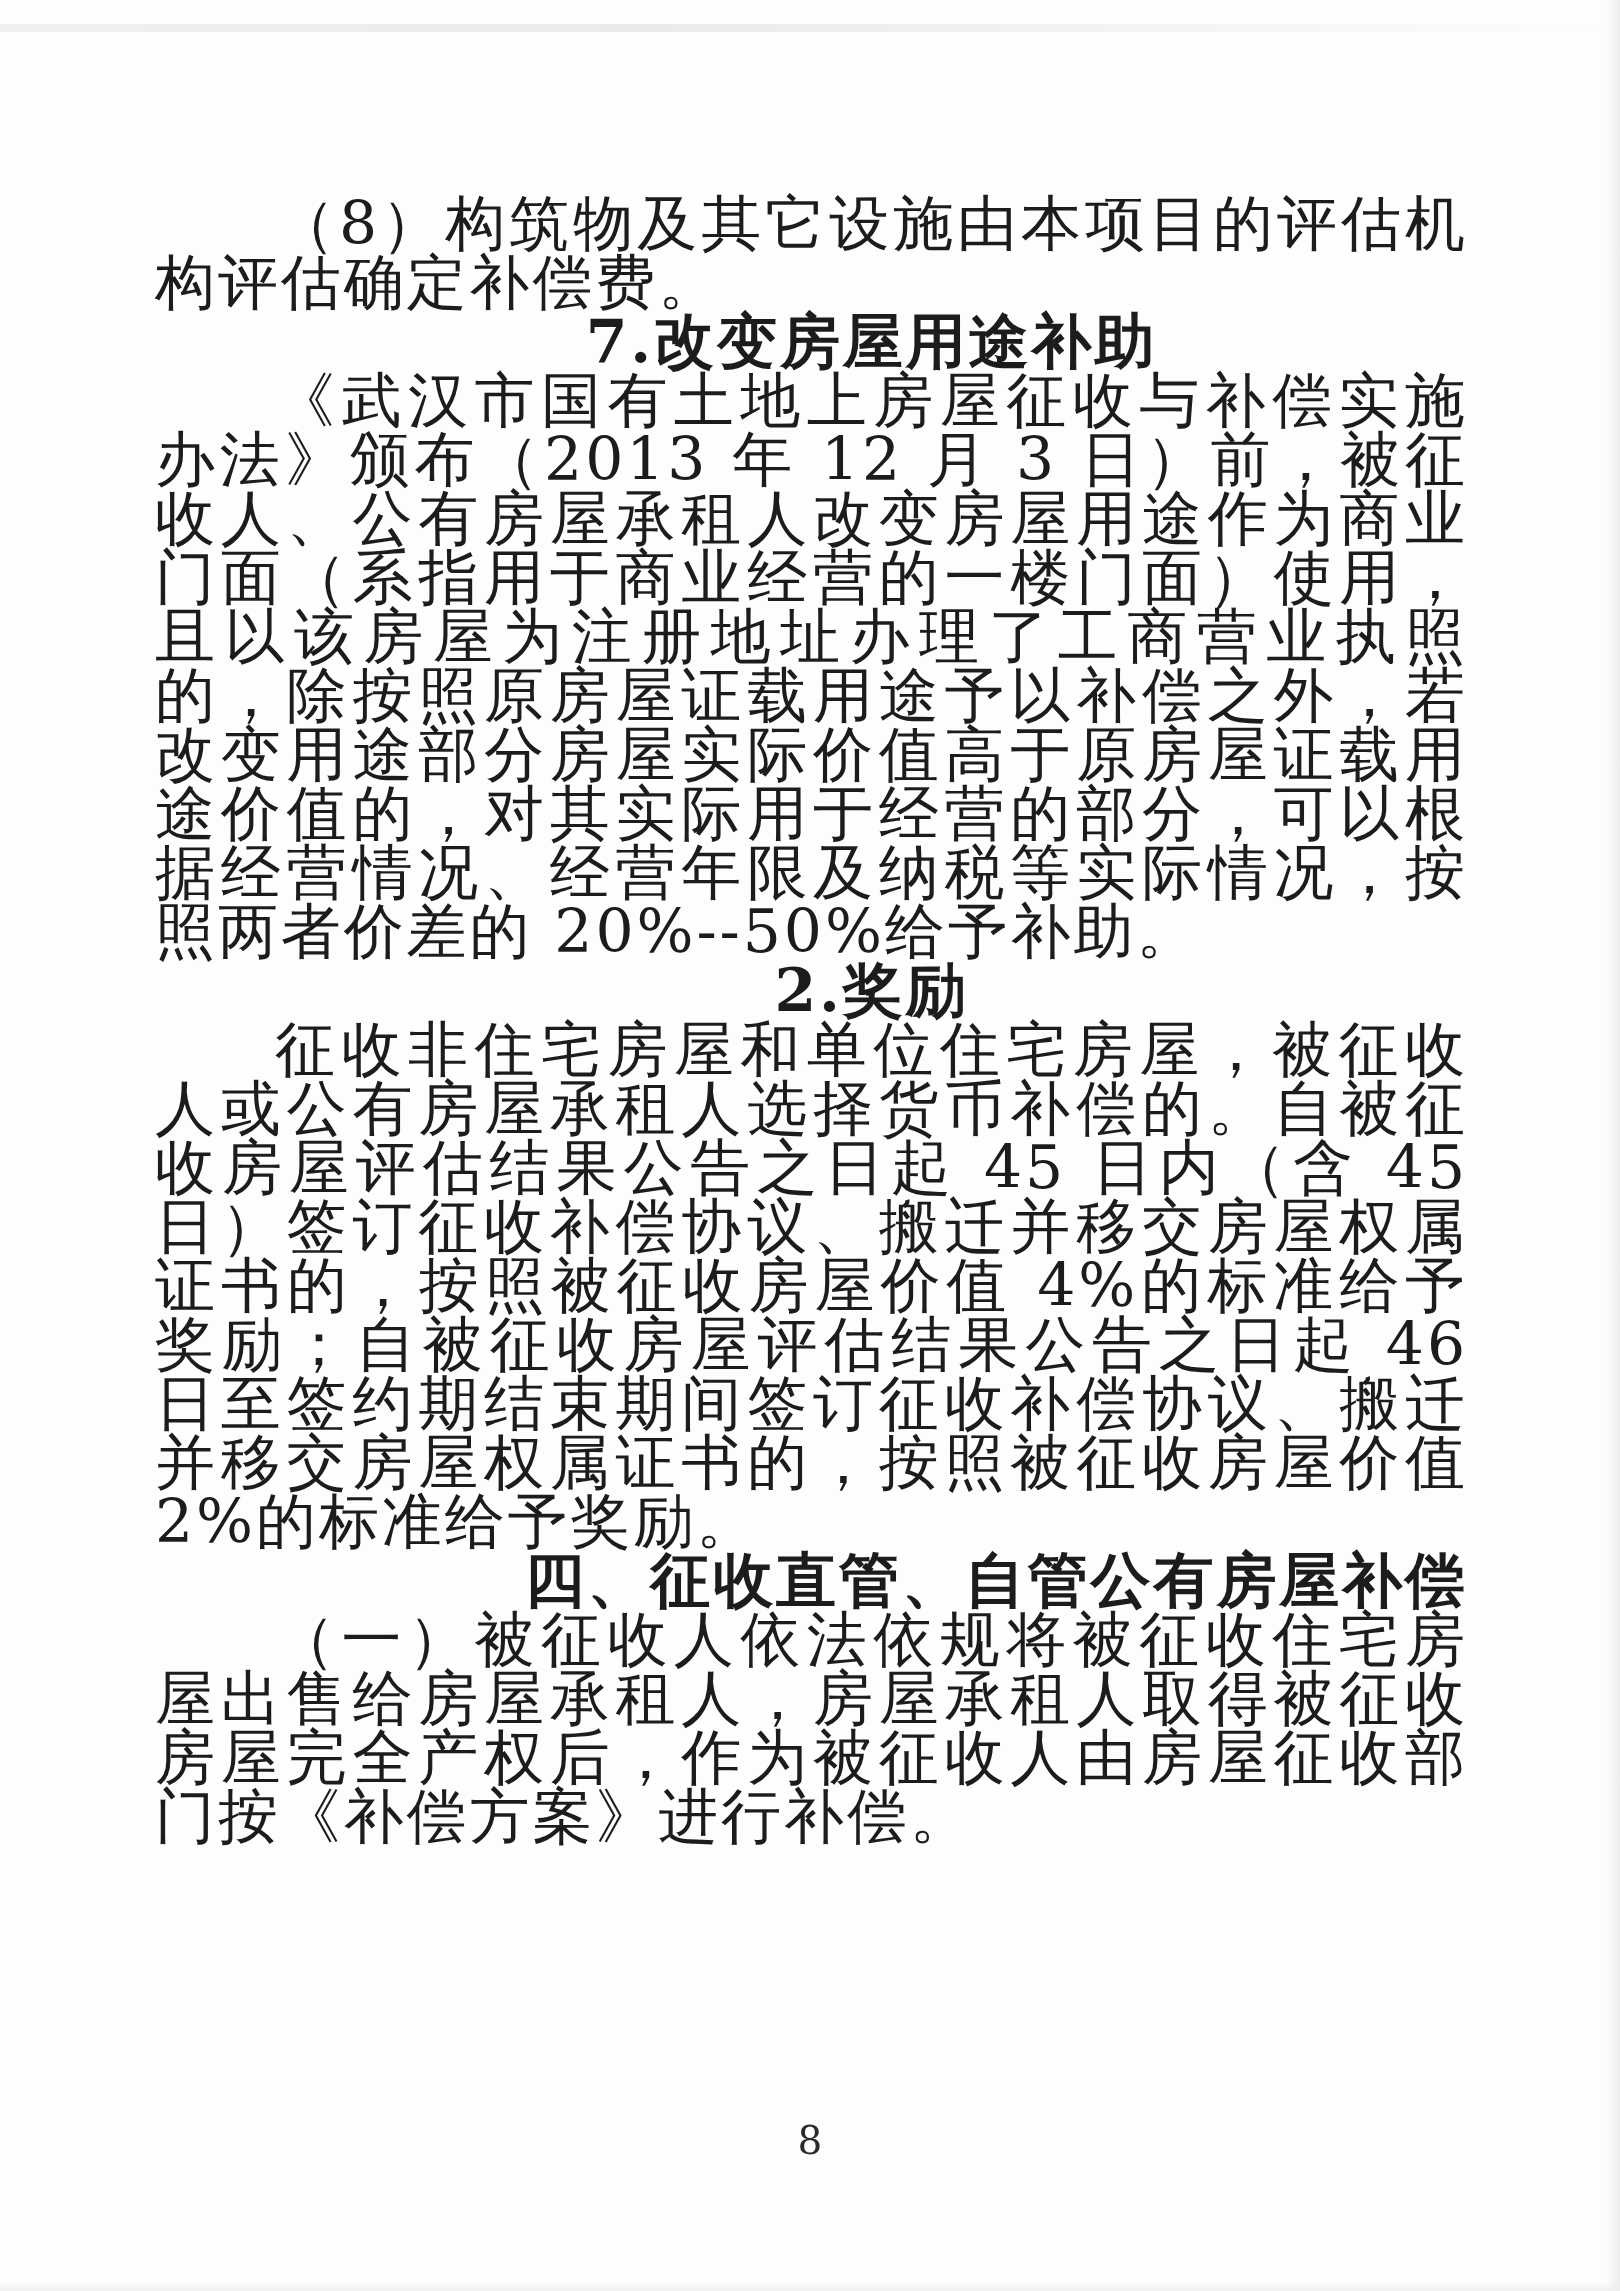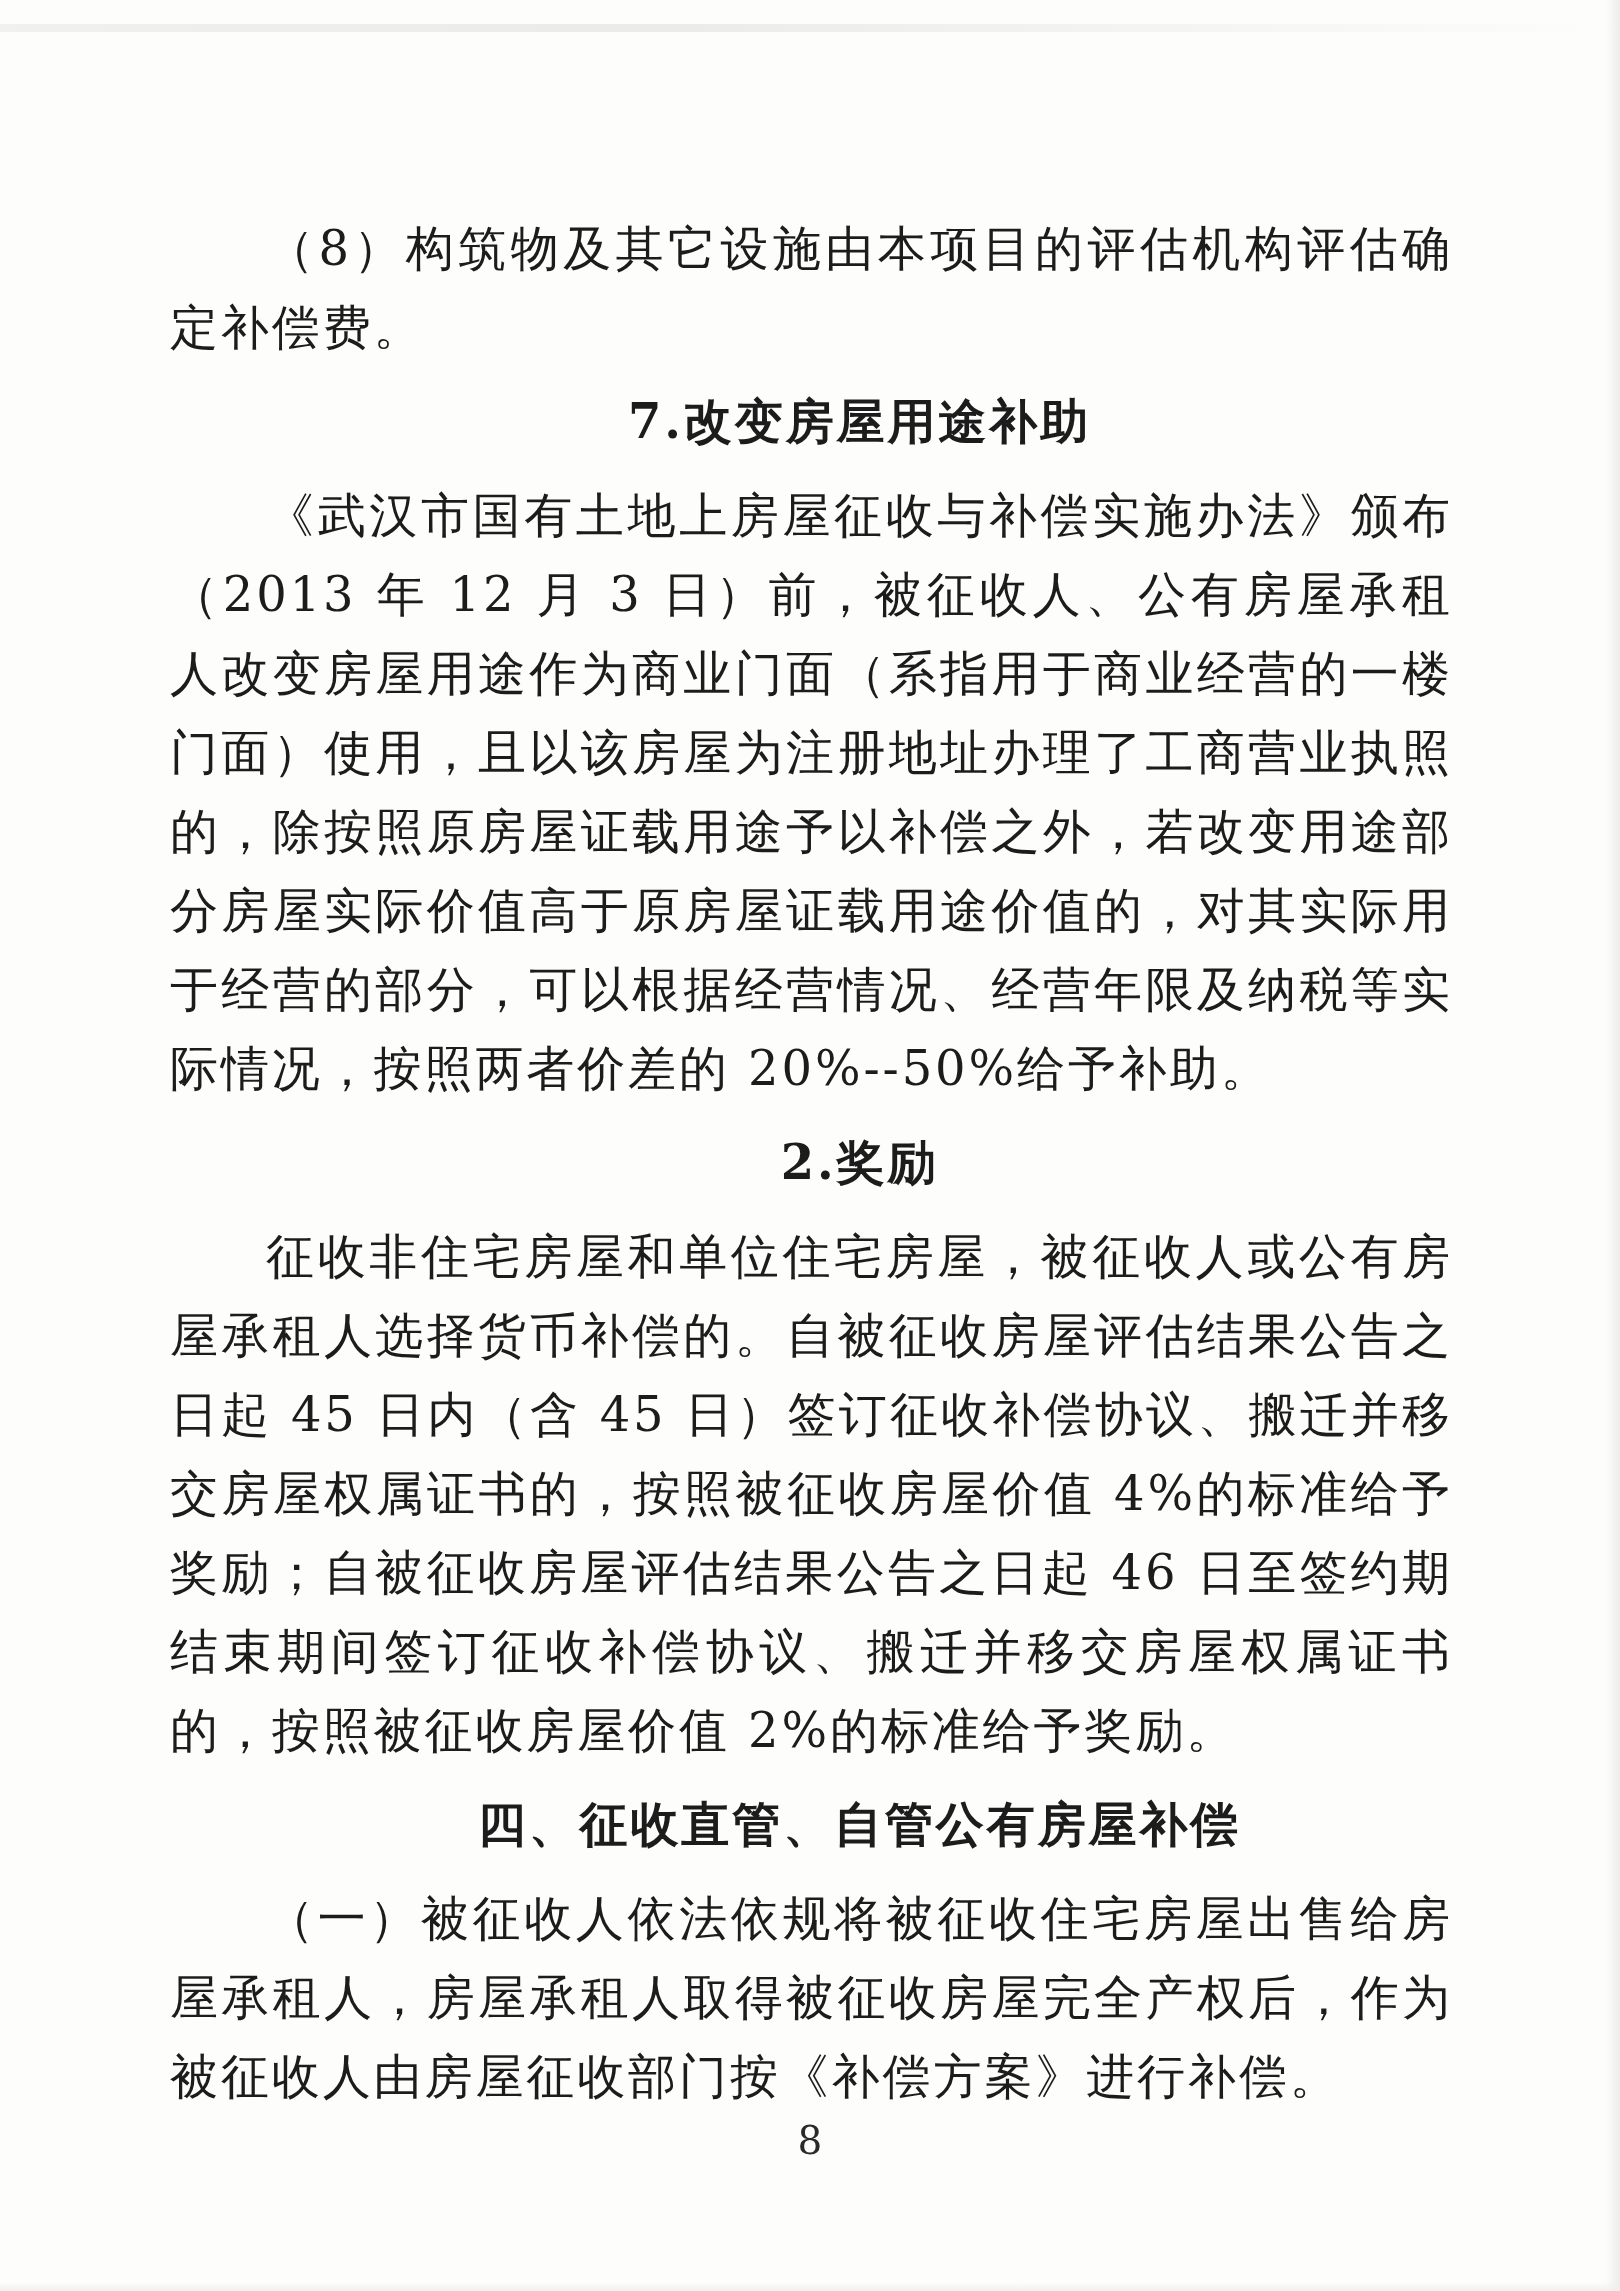--- a/index.html
+++ b/index.html
@@ -44,37 +44,37 @@
     height: 9.8px;
     background: linear-gradient(0deg, #efefed, rgba(253,253,252,0));
   }
   .doc-body {
     position: absolute;
     top: 194px;
     left: 155px;
     width: 1313px;
   }
   .para, .subheading, .heading {
-    margin: 15px;
-    font-size: 48px;
-    line-height: 79px;
+    margin: 0;
+    font-size: 60px;
+    line-height: 59px;
     text-align: justify;
     text-justify: inter-ideograph;
     letter-spacing: 2.9px;
     text-indent: 2em;
     word-break: break-all;
   }
   .subheading {
     font-weight: bold;
     text-align: center;
   }
   .heading {
     font-weight: bold;
     font-family: "DejaVu Sans", sans-serif;
-    text-align: center;
+    text-align: right;
   }
   .page-number {
     position: absolute;
     top: 2117px;
     left: 0;
     width: 100%;
     text-align: center;
     font-size: 39px;
     line-height: 47px;
     font-family: "DejaVu Serif", serif;

